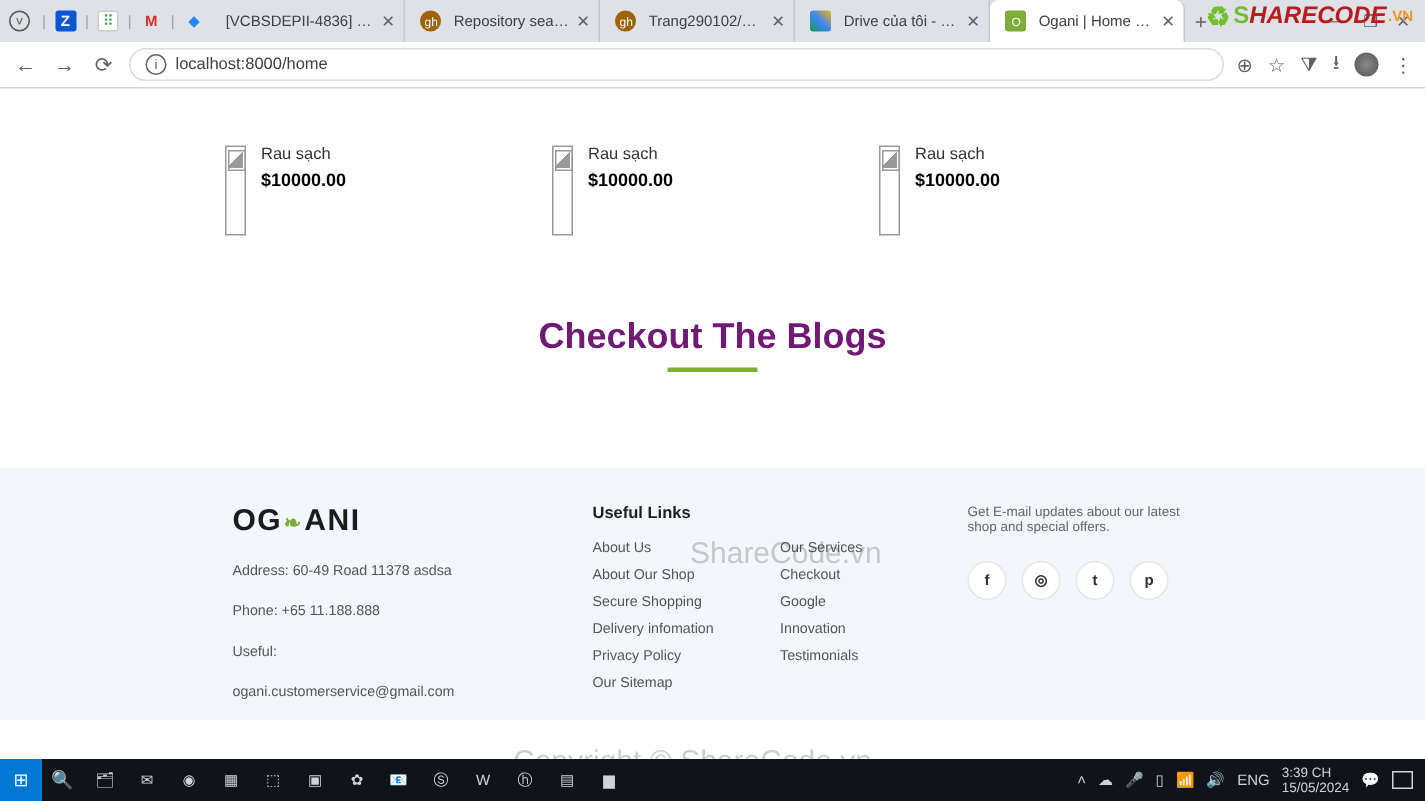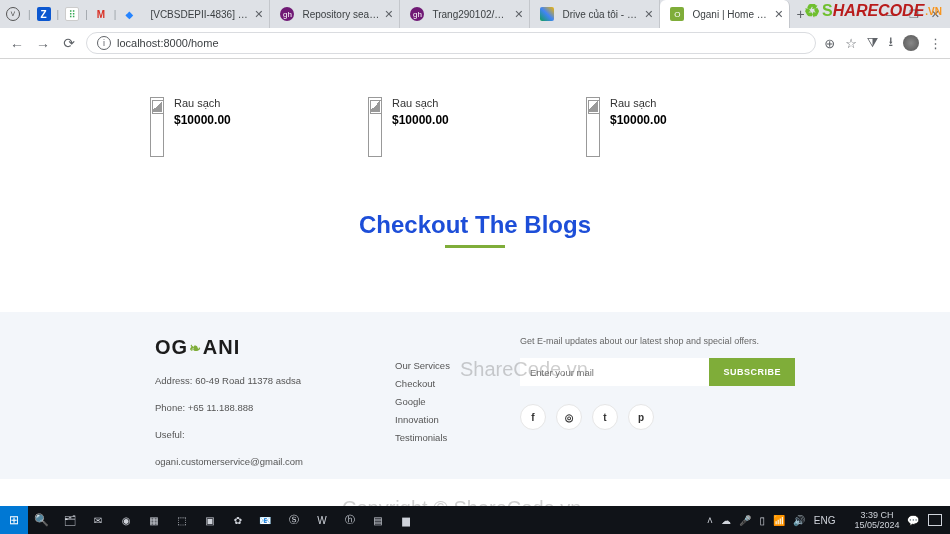--- a/index.html
+++ b/index.html
@@ -8,21 +8,21 @@
   
   .browser-chrome { background: #fff; border-bottom: 1px solid #d4d4d4; }
   .tab-bar { display: flex; align-items: center; height: 28px; background: #dee1e6; font-size: 10px; }
   .tab-bar .circle { width: 14px; height: 14px; border: 1px solid #555; border-radius: 50%; margin: 0 6px; display: flex; align-items: center; justify-content: center; font-size: 9px; color:#555; }
   .tab-bar .sep { color: #9aa0a6; margin: 0 2px; }
   .tab-bar .fav { width: 14px; height: 14px; margin: 0 4px; display:inline-flex; align-items:center; justify-content:center; font-size:10px; border-radius:2px; }
   .fav.z { background:#0b57d0; color:#fff; font-weight:bold; }
   .fav.ext { background:#fff; color:#34a853; border:1px solid #ccc; }
   .fav.gm { color:#d93025; font-weight:bold; }
   .fav.jira { color:#2684ff; }
-  .fav.gh { background:#701a75; color:#fff; border-radius:50%; font-size:8px; }
+  .fav.gh { background:#a16207; color:#fff; border-radius:50%; font-size:8px; }
   .fav.drive { background:linear-gradient(45deg,#0f9d58,#4285f4,#f4b400); }
   .fav.og { background:#7fad39; color:#fff; font-size:8px; }
   .tab { display:flex; align-items:center; height:100%; padding:0 6px; border-right:1px solid #c4c7cc; max-width:130px; min-width:0; }
   .tab.active { background:#fff; border-top-left-radius:6px; border-top-right-radius:6px; }
   .tab .title { white-space:nowrap; overflow:hidden; text-overflow:ellipsis; color:#3c4043; margin:0 4px; flex:1; }
   .tab .close-x { color:#5f6368; font-size:11px; cursor:pointer; }
   .tab-plus { color:#5f6368; padding:0 6px; font-size:14px; }
   .tab-bar .spacer { flex:1; }
   .win-controls { display:flex; gap:12px; padding:0 10px; color:#5f6368; font-size:11px; }
 
@@ -37,21 +37,21 @@
   .page { position:relative; height:448px; overflow:hidden; }
 
   .products-row { display:flex; gap:28px; padding-top:26px; justify-content:flex-start; margin-left:150px; }
   .product { display:flex; gap:10px; width:190px;margin-top:12px; }
   .thumb { width:14px; height:60px; border:1px solid #999; position:relative; background:#fff;}
   .thumb::before { content:""; position:absolute; top:2px; left:1px; width:10px; height:12px; border:1px solid #999;}
   .thumb::after { content:""; position:absolute; top:2px; left:1px; width:10px; height:12px; background:linear-gradient(135deg,transparent 50%,#999 50%);}
   .product .name { font-size:11px; color:#333; }
   .product .price { font-size:12px; font-weight:700; margin-top:4px; }
 
-  .blogs-heading { text-align:center; font-size:24px; font-weight:800; color:#1d4ed8; margin-top:54px; }
+  .blogs-heading { text-align:center; font-size:24px; font-weight:800; color:#701a75; margin-top:54px; }
   .heading-underline { width:60px; height:3px; background:#7fad39; margin:6px auto 0; }
 
   .footer { background:#f3f6fa; margin-top:64px; padding:24px 0 12px; }
   .footer-inner { width:640px; margin:0 auto; display:flex; gap:30px; }
   .col { font-size:10px; color:#333; }
   .col h4 { font-size:11px; font-weight:700; margin-bottom:12px; color:#1c1c1c; }
   .col.brand { width:210px; }
   .logo { font-size:20px; font-weight:800; letter-spacing:1px; color:#1c1c1c; display:flex; align-items:center;}
   .logo .leaf { color:#7fad39; font-size:14px; margin:0 1px;}
   .brand p { margin-top:16px; font-size:9.5px; color:#555; }
@@ -81,21 +81,21 @@
   .wm-mid.one { top:334px; left:460px;margin-top:24px; }
   .wm-mid.two { top:497px; left:342px; }
 
   
   .taskbar { position:absolute; bottom:0; left:0; right:0; height:28px; background:#101318; display:flex; align-items:center; color:#cfd3da; font-size:10px;}
   .tb-left { display:flex; align-items:center; height:100%;}
   .tb-item { width:28px; height:100%; display:flex; align-items:center; justify-content:center; font-size:12px;}
   .tb-item.start{ background:#0078d4; color:#fff;}
   .tb-app { width:28px; height:100%; display:flex; align-items:center; justify-content:center; font-size:10px;}
   .tb-right { margin-left:auto; display:flex; align-items:center; gap:8px; padding:0 8px;}
-  .tb-clock { text-align:center; line-height:10px; font-size:9px;margin-left:11px;}
+  .tb-clock { text-align:left; line-height:10px; font-size:9px;}
   .tb-rect { width:14px; height:12px; border:1px solid #cfd3da;}
 </style>
 </head>
 <body>
 
 <div class="browser-chrome">
   <div class="tab-bar">
     <span class="circle">˅</span>
     <span class="sep">|</span>
     <span class="fav z">Z</span>
@@ -204,38 +204,45 @@
             <span>A</span>
             <span>N</span>
             <span>I</span>
         </div>
         <p>Address: 60-49 Road 11378 asdsa</p>
         <p>Phone: +65 11.188.888</p>
         <p>Useful:</p>
         <p>ogani.customerservice@gmail.com</p>
       </div>
 
+      <div class="col links1">
+        <h4>Useful Links</h4>
+        <ul>
+          <li>About Us</li>
+          <li>About Our Shop</li>
+          <li>Secure Shopping</li>
+          <li>Delivery infomation</li>
+          <li>Privacy Policy</li>
+          <li>Our Sitemap</li>
+        </ul>
+      </div>
 
       <div class="col links2">
         <h4 style="visibility:hidden">.</h4>
         <ul>
           <li>Our Services</li>
           <li>Checkout</li>
           <li>Google</li>
           <li>Innovation</li>
           <li>Testimonials</li>
         </ul>
       </div>
 
       <div class="col news">
         <div class="news-desc">Get E-mail updates about our latest shop and special offers.</div>
-        <div class="subscribe">
-          <input type="text" placeholder="Enter your mail" style="">
-          <button>SUBSCRIBE</button>
-        </div>
         <div class="socials">
           <div class="soc">f</div>
           <div class="soc">◎</div>
           <div class="soc">t</div>
           <div class="soc">p</div>
         </div>
       </div>
     </div>
 
   </div>

